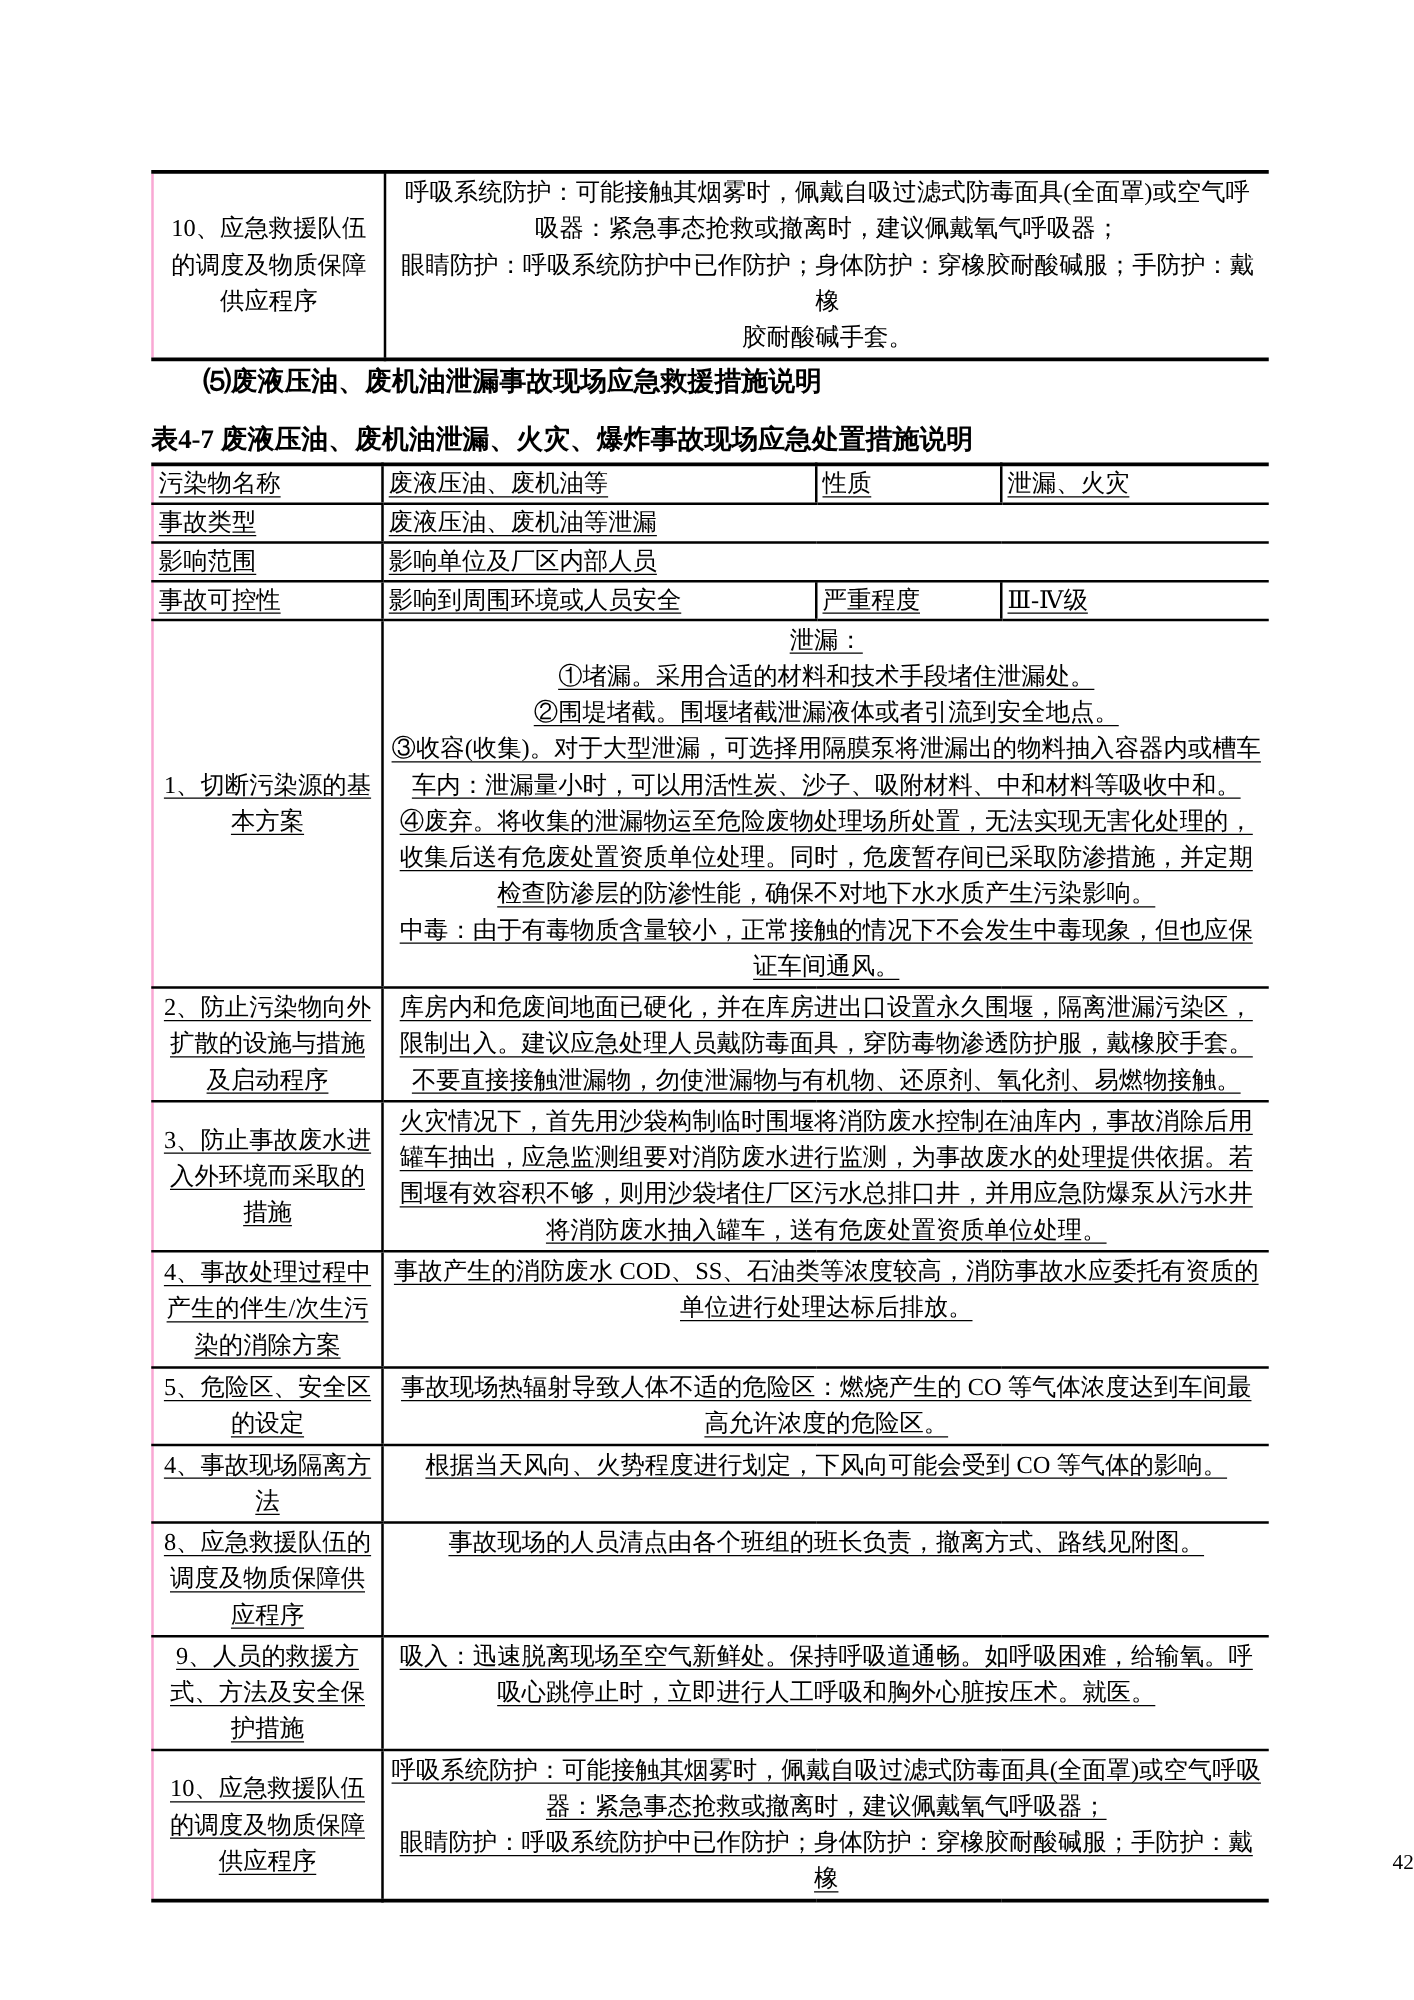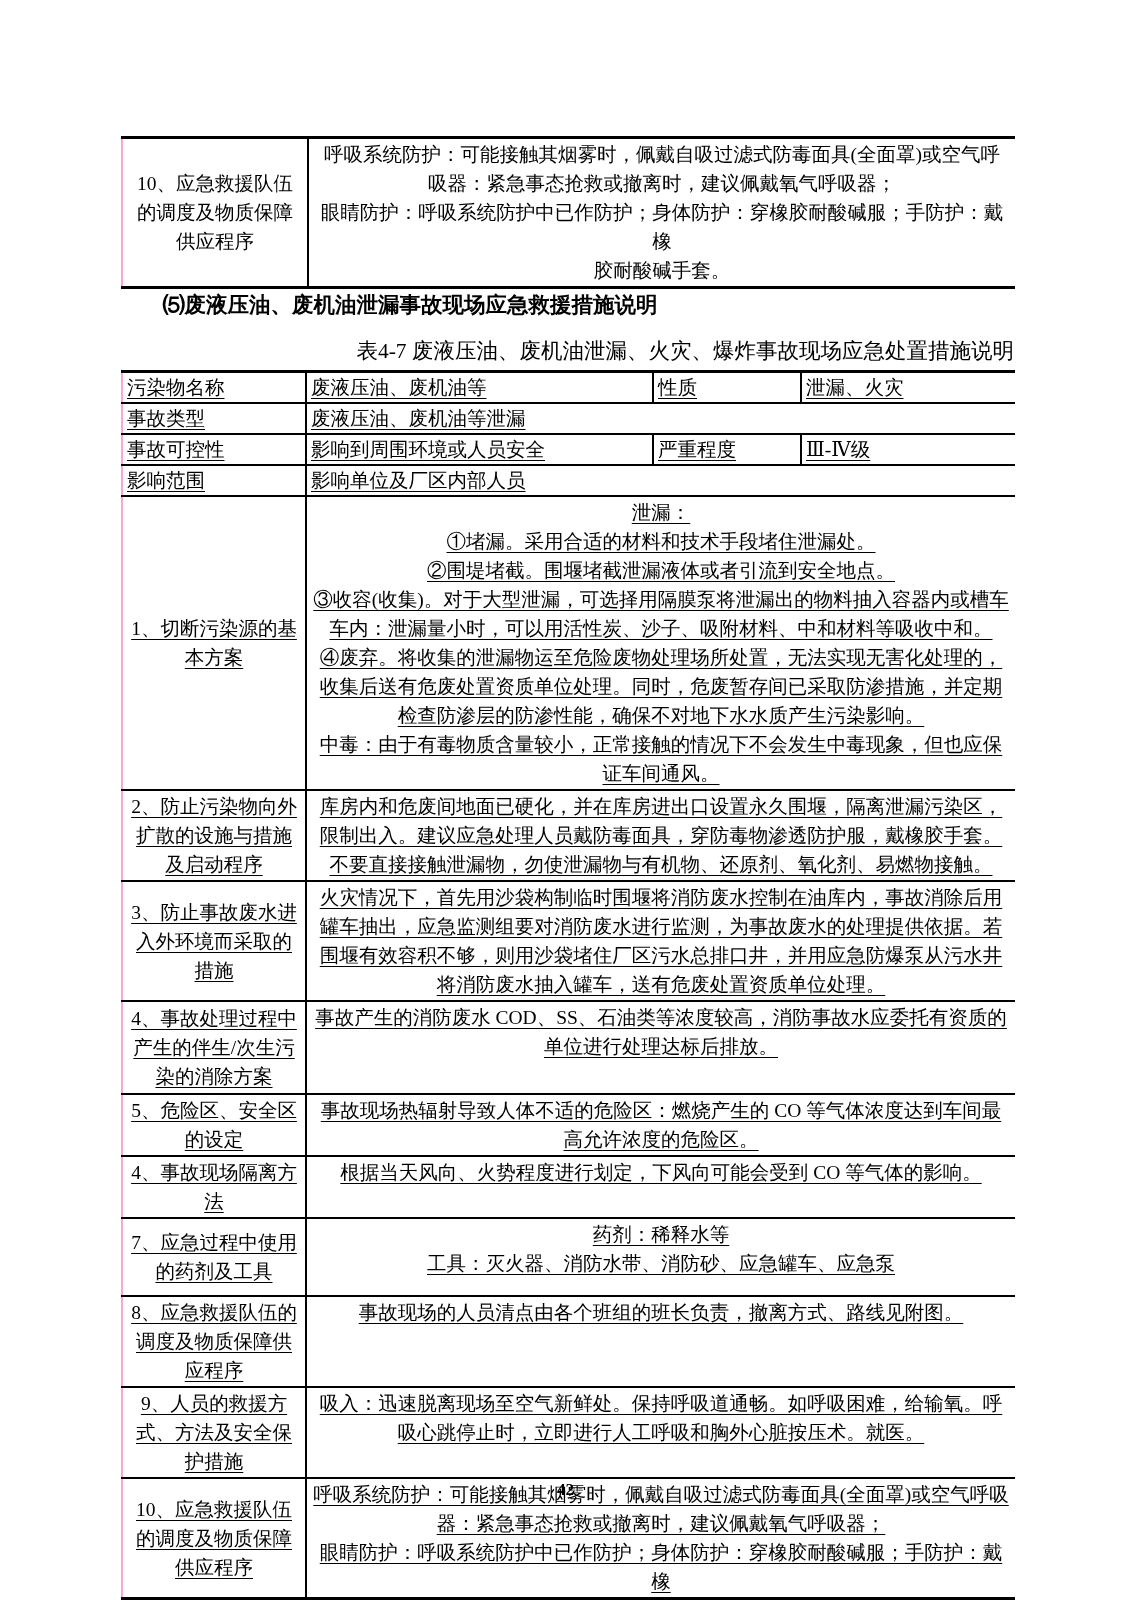--- a/index.html
+++ b/index.html
@@ -31,36 +31,36 @@
   .prev-table td.label{vertical-align:middle;}
   .prev-table td.content{vertical-align:top;}
 
   
   .heading{
     position:absolute;left:163px;top:290px;width:930px;
     font-size:21.5px;font-weight:bold;line-height:30px;
   }
   .caption{
     position:absolute;left:121px;top:336px;width:893px;
-    text-align:right;font-size:21.5px;font-weight:normal;line-height:30px;
+    text-align:left;font-size:21.5px;font-weight:bold;line-height:30px;
   }
 
   
   .main-table{position:absolute;left:121px;top:370px;}
   .main-table td{
     text-decoration:underline;
     text-underline-offset:4px;
   }
   .main-table .hd{ text-align:left;vertical-align:middle;padding:0 4px;}
   .main-table td.label{vertical-align:middle;}
   .main-table td.content{vertical-align:top;margin-top:44px;}
 
   .page-number{
     position:absolute;left:0;top:1480px;width:1131px;
-    text-align:center;font-size:17px;font-weight:bold;
+    text-align:right;font-size:17px;
   }
 </style>
 </head>
 <body>
 
 <div class="page">
 
   <table class="tbl prev-table">
     <colgroup>
         <col style="width:186px">
@@ -92,29 +92,29 @@
         <tr style="height:28px">
       <td class="hd">污染物名称</td>
       <td class="hd">废液压油、废机油等</td>
       <td class="hd">性质</td>
       <td class="hd">泄漏、火灾</td>
     </tr>
     <tr style="height:28px">
       <td class="hd">事故类型</td>
       <td class="hd" colspan="3">废液压油、废机油等泄漏</td>
     </tr>
+    <tr style="height:27px">
+      <td class="hd">影响范围</td>
+      <td class="hd" colspan="3">影响单位及厂区内部人员</td>
+    </tr>
     <tr style="height:28px">
       <td class="hd">事故可控性</td>
       <td class="hd">影响到周围环境或人员安全</td>
       <td class="hd">严重程度</td>
       <td class="hd">Ⅲ-Ⅳ级</td>
-    </tr>
-    <tr style="height:27px">
-      <td class="hd">影响范围</td>
-      <td class="hd" colspan="3">影响单位及厂区内部人员</td>
     </tr>
 
     <tr style="height:255px">
       <td class="label">1、切断污染源的基本方案</td>
       <td class="content" colspan="3">泄漏：
 ①堵漏。采用合适的材料和技术手段堵住泄漏处。
 ②围堤堵截。围堰堵截泄漏液体或者引流到安全地点。
 ③收容(收集)。对于大型泄漏，可选择用隔膜泵将泄漏出的物料抽入容器内或槽车车内：泄漏量小时，可以用活性炭、沙子、吸附材料、中和材料等吸收中和。
 ④废弃。将收集的泄漏物运至危险废物处理场所处置，无法实现无害化处理的，收集后送有危废处置资质单位处理。同时，危废暂存间已采取防渗措施，并定期检查防渗层的防渗性能，确保不对地下水水质产生污染影响。
 中毒：由于有毒物质含量较小，正常接触的情况下不会发生中毒现象，但也应保证车间通风。</td>
@@ -132,25 +132,20 @@
       <td class="content" colspan="3">事故产生的消防废水 COD、SS、石油类等浓度较高，消防事故水应委托有资质的单位进行处理达标后排放。</td>
     </tr>
     <tr style="height:60px">
       <td class="label">5、危险区、安全区的设定</td>
       <td class="content" colspan="3">事故现场热辐射导致人体不适的危险区：燃烧产生的 CO 等气体浓度达到车间最高允许浓度的危险区。</td>
     </tr>
     <tr style="height:50px">
       <td class="label">4、事故现场隔离方法</td>
       <td class="content" colspan="3">根据当天风向、火势程度进行划定，下风向可能会受到 CO 等气体的影响。</td>
     </tr>
-    <tr style="height:78px">
-      <td class="label">7、应急过程中使用的药剂及工具</td>
-      <td class="content" colspan="3">药剂：稀释水等
-工具：灭火器、消防水带、消防砂、应急罐车、应急泵</td>
-    </tr>
     <tr style="height:80px">
       <td class="label">8、应急救援队伍的调度及物质保障供应程序</td>
       <td class="content" colspan="3">事故现场的人员清点由各个班组的班长负责，撤离方式、路线见附图。</td>
     </tr>
     <tr style="height:85px">
       <td class="label">9、人员的救援方式、方法及安全保护措施</td>
       <td class="content" colspan="3">吸入：迅速脱离现场至空气新鲜处。保持呼吸道通畅。如呼吸困难，给输氧。呼吸心跳停止时，立即进行人工呼吸和胸外心脏按压术。就医。</td>
     </tr>
     <tr style="height:100px">
       <td class="label">10、应急救援队伍的调度及物质保障供应程序</td>

